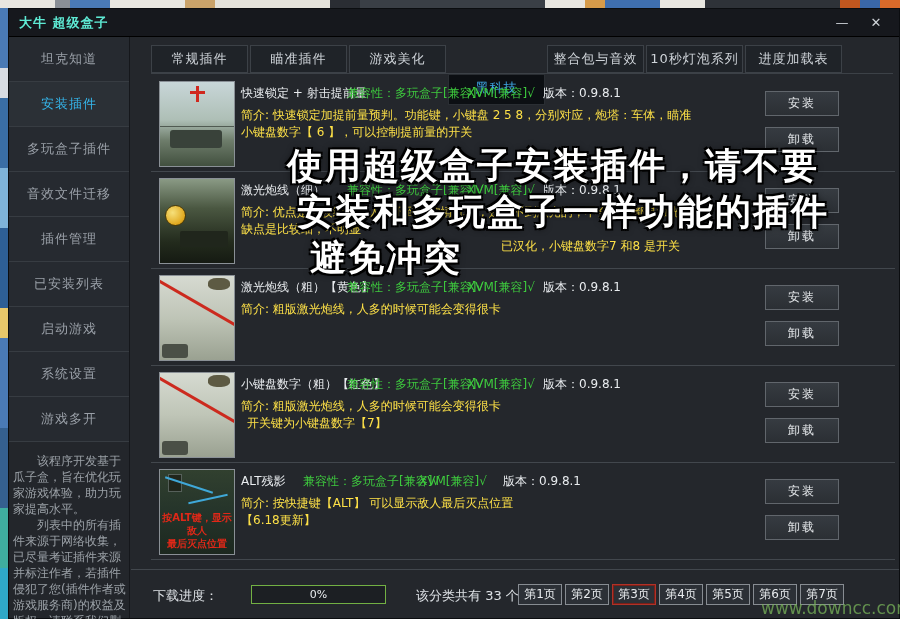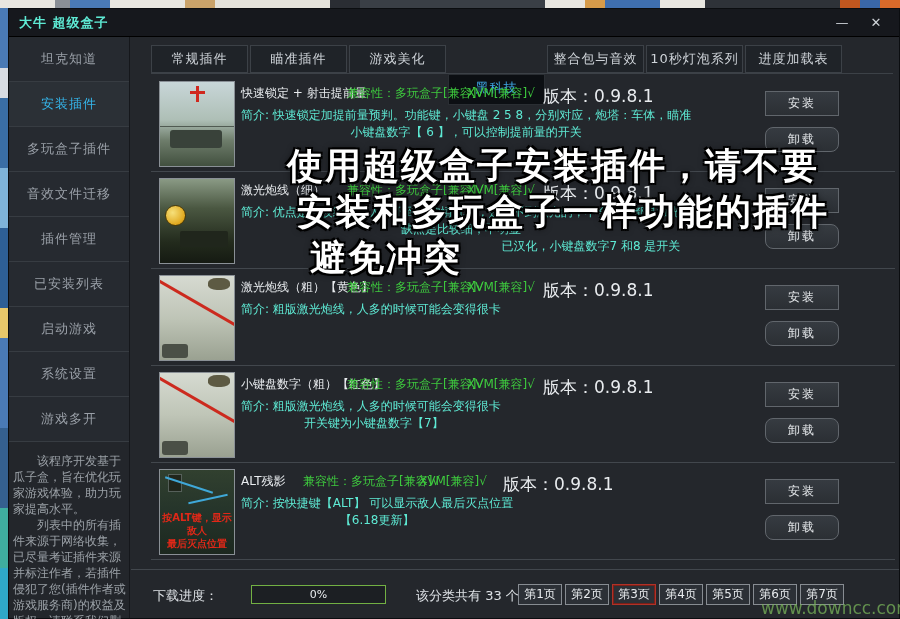--- a/index.html
+++ b/index.html
@@ -36,29 +36,29 @@
   .tab.active { background:#0c0f13; color:#3fa8e8; height:31px; border-color:#2a2e33;margin-top:29px; }
   #tab-underline { left:142px; right:6px; top:64px; height:1px; background:#3c4147; }
 
   
   #rows { left:142px; top:66px; width:744px; }
   .plugin-row { position:relative; width:100%; height:97px; border-bottom:1px solid #42474d; }
   .thumb { position:absolute; left:8px; top:6px; width:76px; height:86px; border:1px solid #8a9096; overflow:hidden; }
   .p-title { position:absolute; left:90px; top:10px; color:#e9ecef; font-size:12px; white-space:nowrap; }
   .compat { position:absolute; left:196px; top:10px; color:#3ecb3e; font-size:12px; white-space:nowrap; }
   .xvm { position:absolute; left:316px; top:10px; color:#3ecb3e; font-size:12px; white-space:nowrap; }
-  .ver { position:absolute; left:392px; top:10px; color:#e9ecef; font-size:17px; white-space:nowrap; }
+  .ver { position:absolute; left:392px; top:10px; color:#e9ecef; font-size:12px; white-space:nowrap; }
   .r5 .compat { left:152px; } .r5 .xvm { left:268px; } .r5 .ver { left:352px; }
-  .desc { position:absolute; left:90px; top:32px; color:#5eead4; font-size:12px; line-height:17px;text-align:center; }
+  .desc { position:absolute; left:90px; top:32px; color:#fde047; font-size:12px; line-height:17px; }
   .desc div { white-space:nowrap; }
   .r2 .desc div:nth-child(3) { margin-left:260px; }
   .r4 .desc div:nth-child(2) { margin-left:6px; }
   .btn { position:absolute; left:614px; width:74px; height:25px; background:linear-gradient(#363b41,#2b2f34);
     border:1px solid #61666c; color:#e6e9ec; font-size:12px; text-align:center; line-height:23px; letter-spacing:2px; cursor:pointer; }
-  .btn-install { top:16px; } .btn-uninstall { top:52px;border-radius:8px; }
+  .btn-install { top:16px; } .btn-uninstall { top:52px; }
 
   
   .t1 { background:linear-gradient(180deg,#c8d6d8 0%,#aebfb6 45%,#6d7c6a 70%,#42503f 100%); }
   .t1 .cross-v { position:absolute; left:36px; top:4px; width:3px; height:16px; background:#d0281e; }
   .t1 .cross-h { position:absolute; left:30px; top:9px; width:15px; height:3px; background:#d0281e; }
   .t1 .tankbody { position:absolute; left:10px; top:48px; width:52px; height:18px; background:#39423a; border-radius:3px; }
   .t1 .aimline { position:absolute; left:0; top:44px; width:100%; height:1px; background:rgba(20,25,20,.55); }
   .t2 { background:linear-gradient(180deg,#8a9a85 0%,#4a5741 35%,#232b1d 75%,#151a12 100%); }
   .t2 .badge { position:absolute; left:5px; top:26px; width:21px; height:21px; border-radius:50%;
     background:radial-gradient(circle at 35% 35%,#f6e07a,#e0a81e 70%,#8a6408); border:1px solid #4a3a08; }

